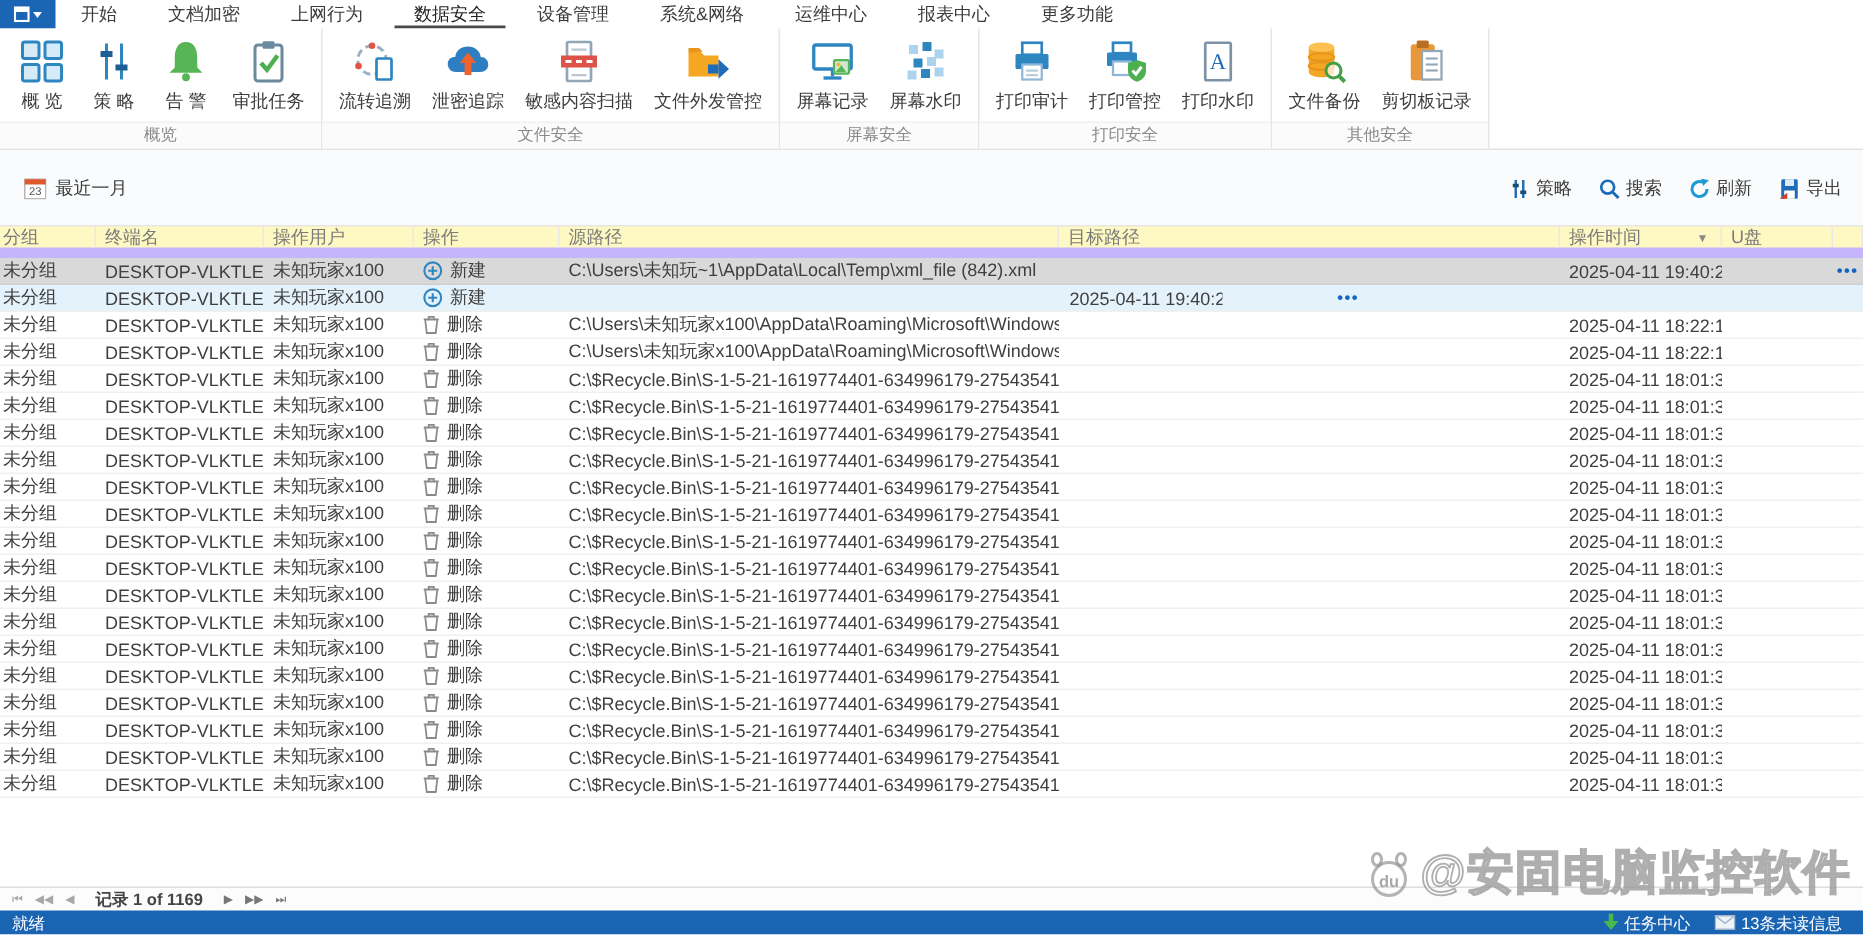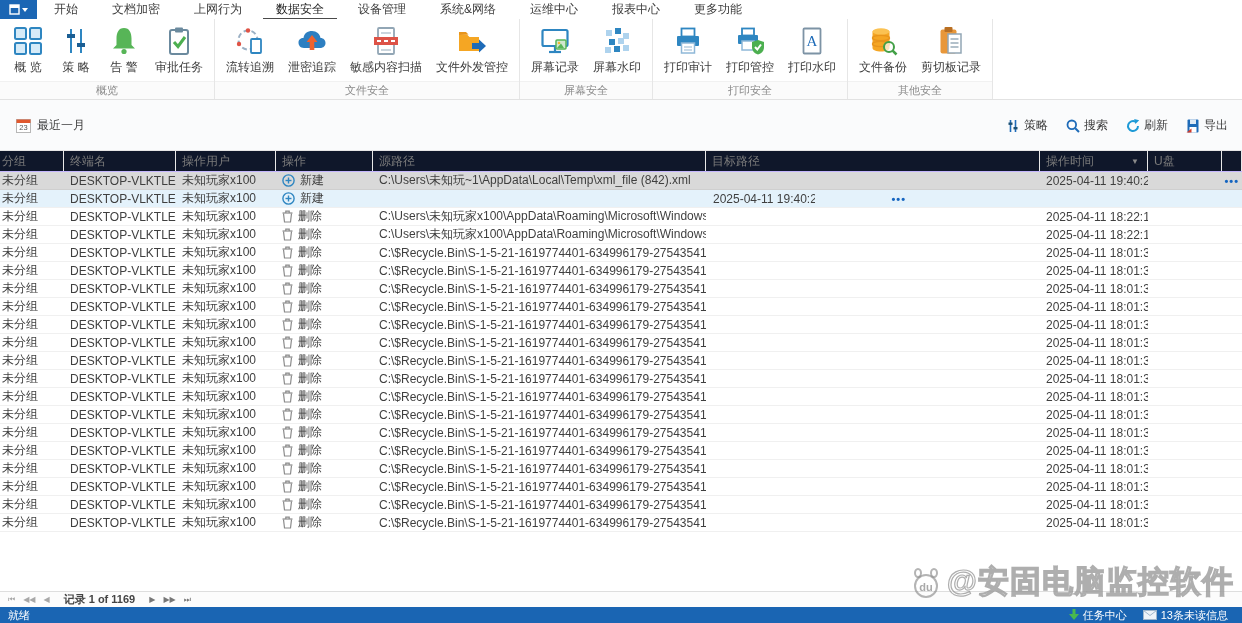--- a/index.html
+++ b/index.html
@@ -28,21 +28,21 @@
   .content { flex:1; background:#fafbfc; display:flex; flex-direction:column; min-height:0; }
   .filterbar { height:50px; padding:13px 14px 0 14px; display:flex; align-items:flex-start; justify-content:space-between; }
   .date-chip { display:flex; align-items:center; gap:6px; cursor:pointer; padding:4px 2px; }
   .date-chip .dlabel { font-size:12px; color:#3c3c3c; }
   .tools { display:flex; align-items:center; gap:18px; padding-top:4px; }
   .tool-item { display:flex; align-items:center; gap:4px; cursor:pointer; }
   .tool-item .tlabel { font-size:12px; color:#3c3c3c; }
 
   
   .table { flex:0 0 auto; background:#fff; }
-  .thead { display:flex; height:22px; background:#0f172a; border-top:1px solid #e6e6e6; border-bottom:1px solid #c4b5fd; }
+  .thead { display:flex; height:22px; background:#fef9c3; border-top:1px solid #e6e6e6; border-bottom:7px solid #c4b5fd; }
   .th { font-size:12px; color:#7a7a7a; display:flex; align-items:center; padding:0 6px; border-right:1px solid #e8e8e8; cursor:pointer; white-space:nowrap; overflow:hidden; }
   .th:first-child { padding-left:2px; }
   .th .sort { margin-left:auto; font-size:8px; color:#8a8a8a; padding-right:2px; }
   .tbody { height:419px; overflow:hidden; }
   .tr { display:flex; height:18px; border-bottom:1px solid #f0f0f0; background:#fff; cursor:pointer; }
   .tr.selected { background:#d9d9d9; border-bottom-color:#cfcfcf; }
   .tr.hover { background:#e4f2fb; }
   .td { font-size:12px; color:#3f3f3f; display:flex; align-items:center; padding:0 6px; white-space:nowrap; overflow:hidden; }
   .td:first-child { padding-left:2px; }
   .td .aicon { margin-right:5px; display:flex; align-items:center; }
@@ -74,21 +74,21 @@
   <div class="menubar">
     <div class="app-btn">
       <svg width="11" height="11" viewBox="0 0 11 11">
           <rect x="1" y="1" width="9" height="9" fill="none" stroke="#fff" stroke-width="1.4"></rect>
           <rect x="1" y="1" width="9" height="3" fill="#fff"></rect>
         </svg>
       <svg width="6" height="4" viewBox="0 0 6 4">
           <polygon points="0,0 6,0 3,4" fill="#fff"></polygon>
         </svg>
     </div>
-    <div id="menu-items" style="display: flex; align-items: center;">
+    <div id="menu-items" style="display: flex;">
         <div class="menu-item">开始</div>
         <div class="menu-item">文档加密</div>
         <div class="menu-item">上网行为</div>
         <div class="menu-item active">数据安全</div>
         <div class="menu-item">设备管理</div>
         <div class="menu-item">系统&amp;网络</div>
         <div class="menu-item">运维中心</div>
         <div class="menu-item">报表中心</div>
         <div class="menu-item">更多功能</div>
       </div>

